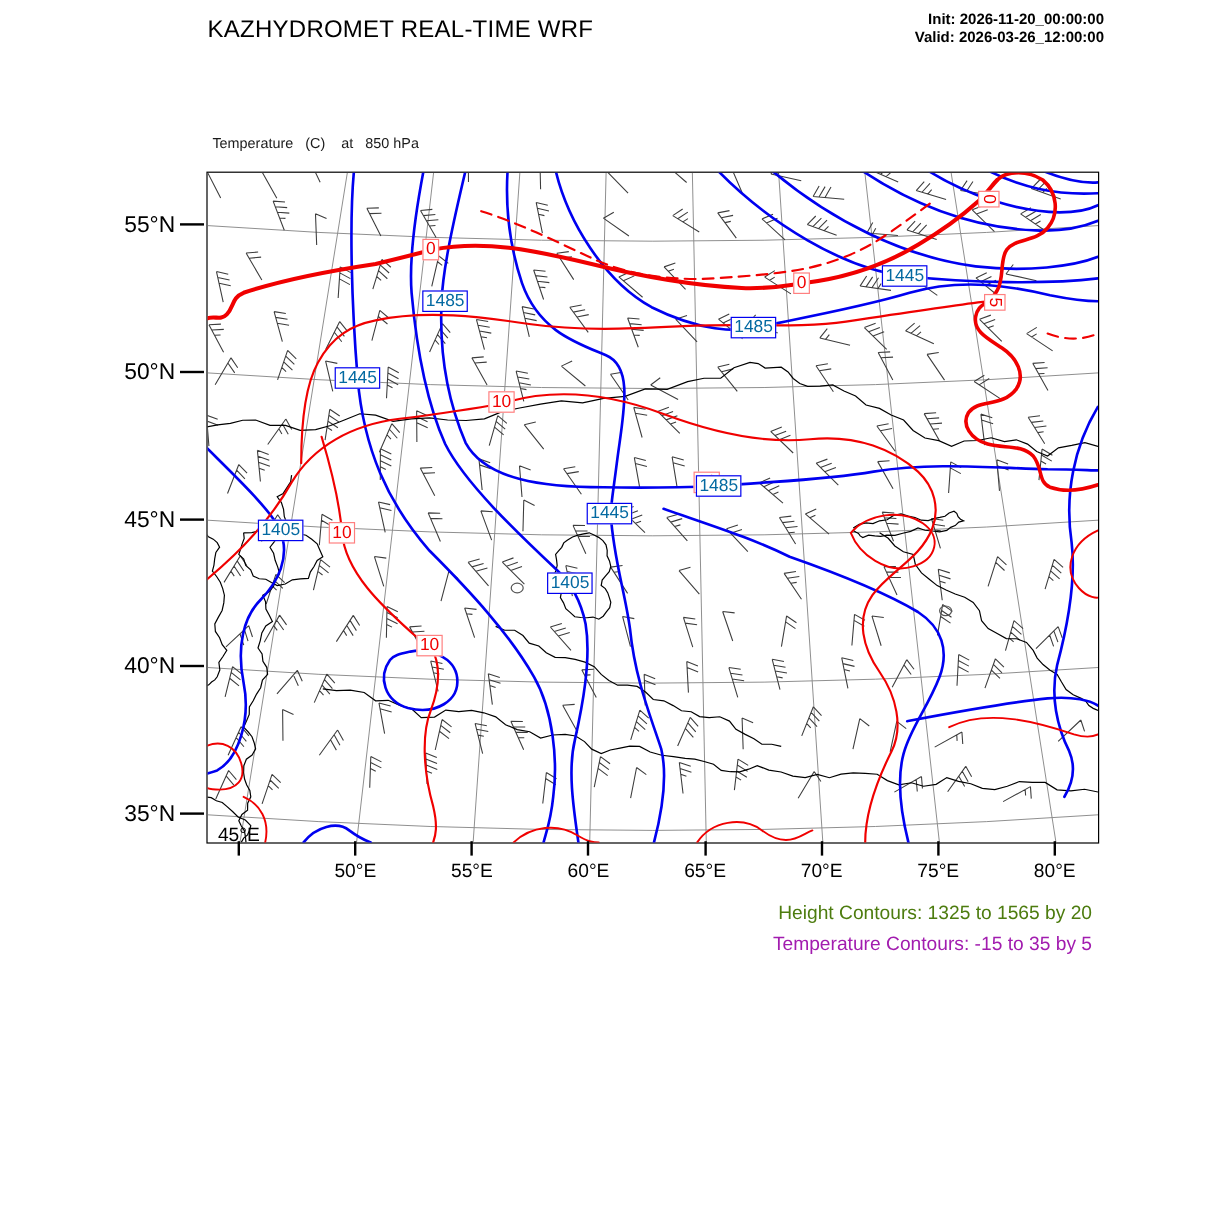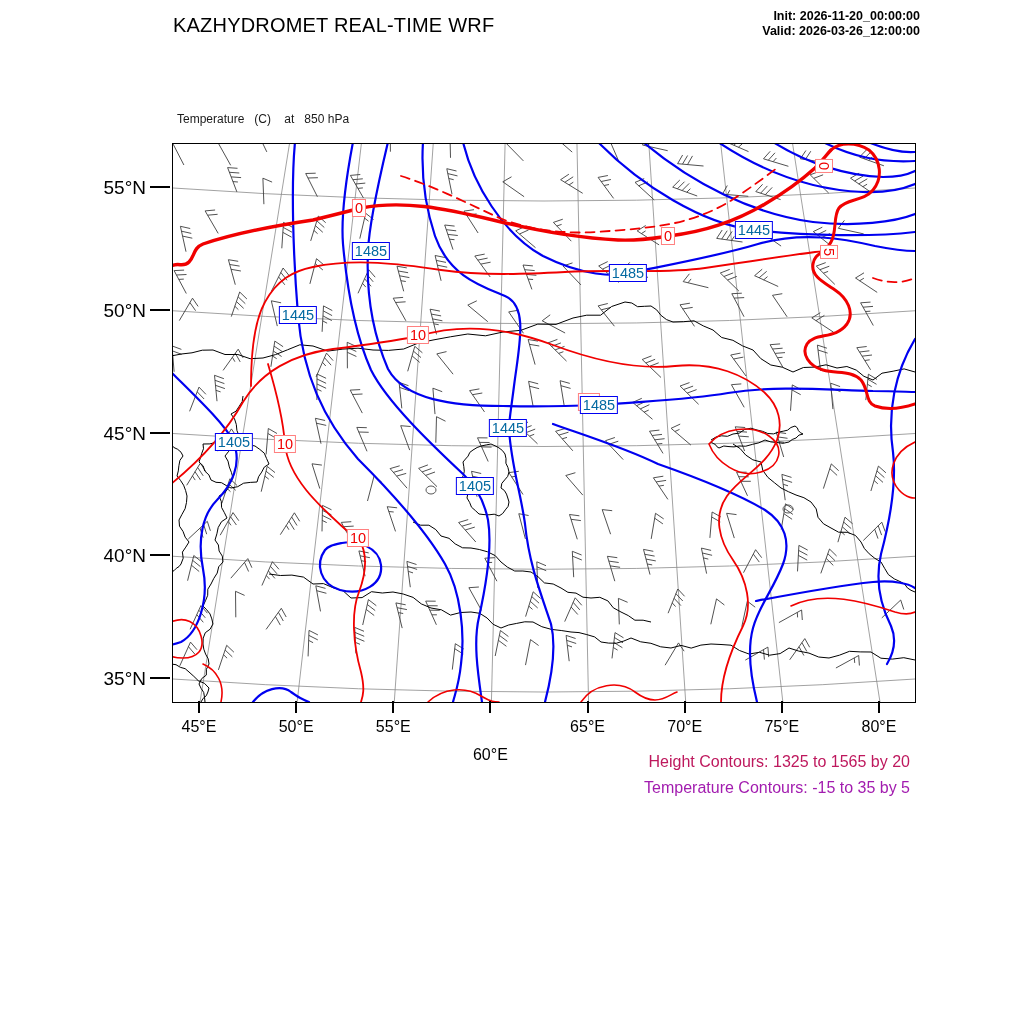--- a/index.html
+++ b/index.html
@@ -13,21 +13,21 @@
   #map svg{position:absolute;left:0;top:0;width:742px;height:558px;}
   .cl{position:absolute;transform:translate(-50%,-50%);font-size:14.5px;line-height:16px;
       padding:0px 2px;background:#fff;border:1px solid;white-space:nowrap;}
   .cl.h{color:#0369a1;border-color:#0000f0;}
   .cl.t{color:#f00000;border-color:#ff8080;}
   .cl.rot{transform:translate(-50%,-50%) rotate(90deg);}
   .ytick{position:absolute;width:20px;height:2px;background:#000;}
   .xtick{position:absolute;width:2px;height:12px;background:#000;}
   .ylab{position:absolute;font-size:19px;text-align:right;width:60px;}
   .xlab{position:absolute;font-size:16px;text-align:center;width:60px;}
-  #note-h{top:753px;right:114px;font-size:16px;color:#be185d;text-align:right;}
+  #note-h{top:753px;right:114px;font-size:16px;color:#4d7c0f;text-align:right;}
   #note-t{top:779px;right:114px;font-size:16px;color:#a21caf;text-align:right;}
 </style>
 </head>
 <body>
 
 <div id="title" class="abs">KAZHYDROMET REAL-TIME WRF</div>
 
 <div id="initvalid" class="abs">
   <div>Init: 2026-11-20_00:00:00</div>
   <div>Valid: 2026-03-26_12:00:00</div>
@@ -124,27 +124,27 @@
     <div class="ylab" style="left: 86px; top: 177px;">55°N</div>
     <div class="ytick" style="left: 150px; top: 308.75px;"></div>
     <div class="ylab" style="left: 86px; top: 299.75px;">50°N</div>
     <div class="ytick" style="left: 150px; top: 431.5px;"></div>
     <div class="ylab" style="left: 86px; top: 422.5px;">45°N</div>
     <div class="ytick" style="left: 150px; top: 554.25px;"></div>
     <div class="ylab" style="left: 86px; top: 545.25px;">40°N</div>
     <div class="ytick" style="left: 150px; top: 677px;"></div>
     <div class="ylab" style="left: 86px; top: 668px;">35°N</div>
     <div class="xtick" style="left: 198px; top: 701px;"></div>
-    <div class="xlab" style="left: 169px; top: 718px;">45°E</div>
+    <div class="xlab" style="left: 169px; top: 688px;">45°E</div>
     <div class="xtick" style="left: 295.14px; top: 701px;"></div>
     <div class="xlab" style="left: 266.14px; top: 718px;">50°E</div>
     <div class="xtick" style="left: 392.28px; top: 701px;"></div>
     <div class="xlab" style="left: 363.28px; top: 718px;">55°E</div>
     <div class="xtick" style="left: 489.42px; top: 701px;"></div>
-    <div class="xlab" style="left: 460.42px; top: 718px; margin-top: 28px;">60°E</div>
+    <div class="xlab" style="left: 460.42px; top: 718px;">60°E</div>
     <div class="xtick" style="left: 586.56px; top: 701px;"></div>
     <div class="xlab" style="left: 557.56px; top: 718px;">65°E</div>
     <div class="xtick" style="left: 683.7px; top: 701px;"></div>
     <div class="xlab" style="left: 654.7px; top: 718px;">70°E</div>
     <div class="xtick" style="left: 780.84px; top: 701px;"></div>
     <div class="xlab" style="left: 751.84px; top: 718px;">75°E</div>
     <div class="xtick" style="left: 877.98px; top: 701px;"></div>
     <div class="xlab" style="left: 848.98px; top: 718px;">80°E</div>
   </div>
 

